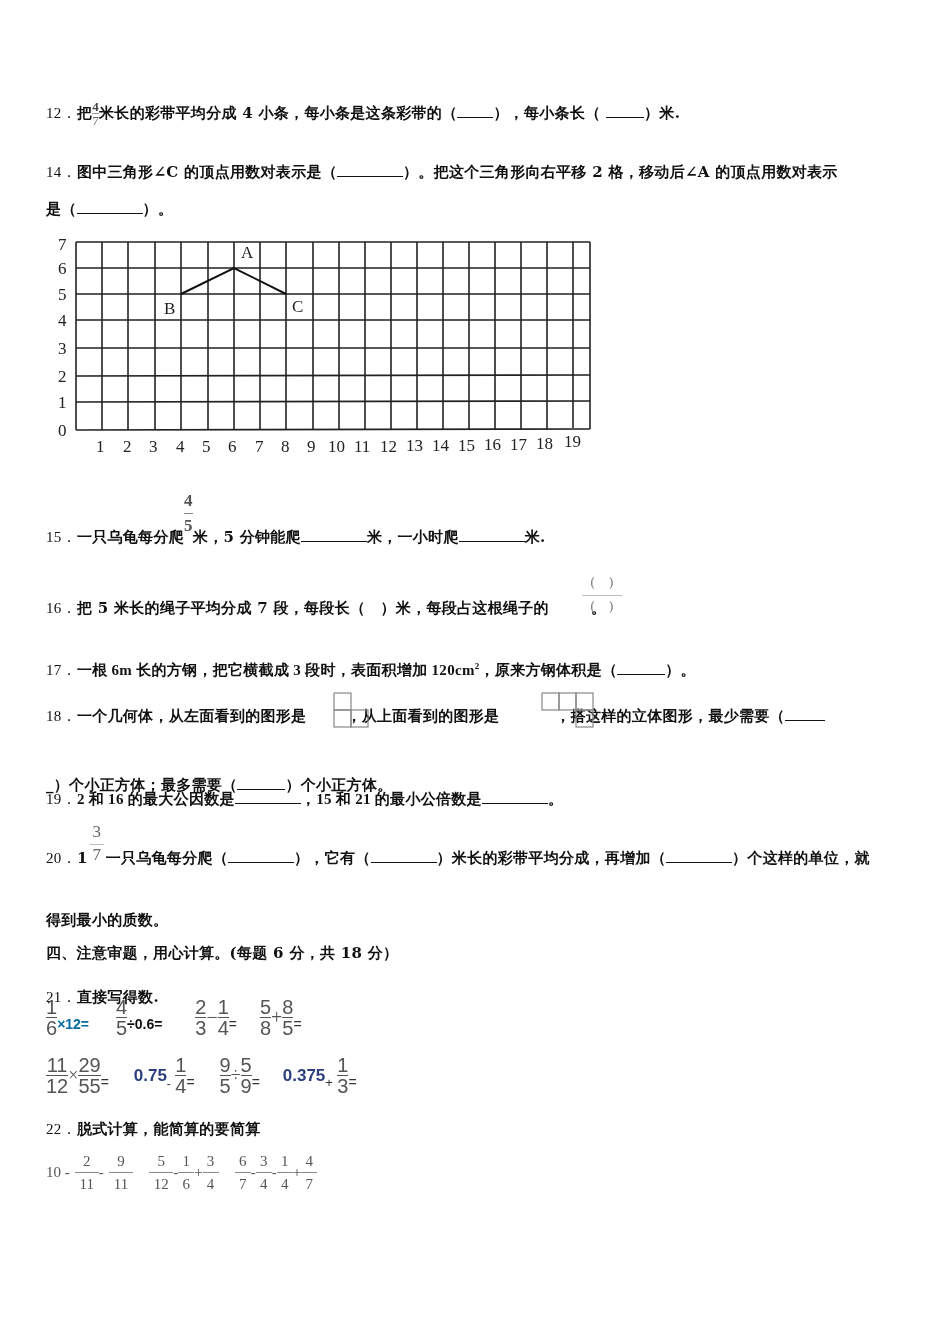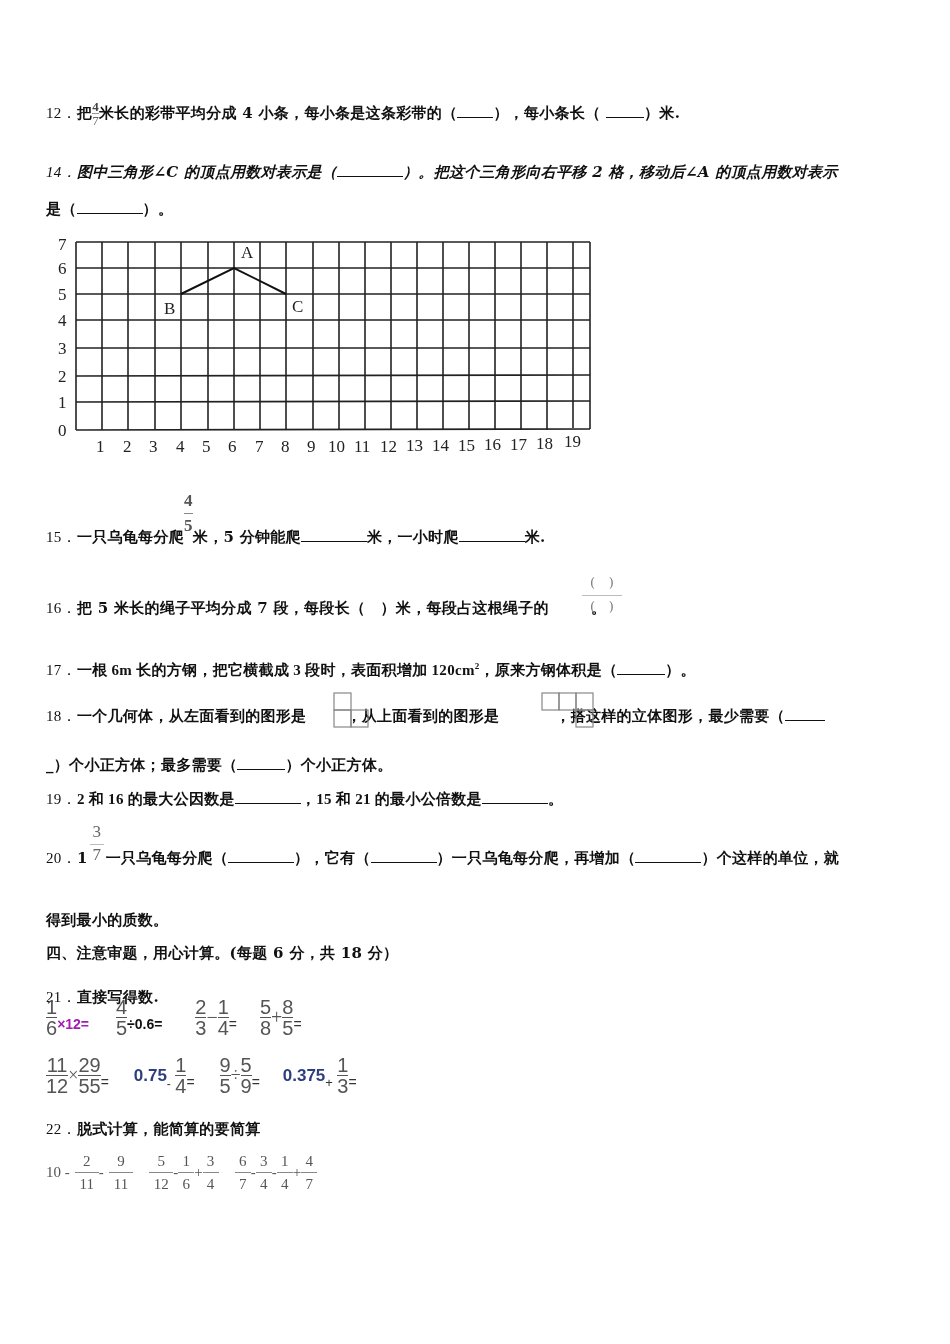--- a/index.html
+++ b/index.html
@@ -23,21 +23,21 @@
   .sf .n { display:block; padding-bottom:2px; }
   .op { color:#555; font-size:15px; font-family:"Liberation Serif",serif; }
 </style>
 </head>
 <body>
 
 <div class="abs q" style="left:46px; top:100px;">
   <span class="num">12．</span><span>把</span><span class="frac gray" style="font-size:13px;"><span class="n" style="font-weight:bold;color:#444;">4</span><span class="d">7</span></span><span>米长的彩带平均分成 4 小条，每小条是这条彩带的（</span><span class="blank" style="width:36px;"></span><span>），每小条长（ </span><span class="blank" style="width:38px;"></span><span>）米.</span>
 </div>
 
-<div class="abs q" style="left:46px; top:162px;font-style:italic;">
+<div class="abs q" style="left:46px; top:162px;">
   <span class="num">14．</span><span>图中三角形∠C 的顶点用数对表示是（</span><span class="blank" style="width:66px;"></span><span>）。把这个三角形向右平移 2 格，移动后∠A 的顶点用数对表示</span>
 </div>
 <div class="abs q" style="left:46px; top:199px;">
   <span>是（</span><span class="blank" style="width:66px;"></span><span>）。</span>
 </div>
 
 <svg class="abs" style="left:44px; top:234px;" width="560" height="225" viewBox="0 0 560 225">
   <g stroke="#222" stroke-width="1.6" fill="none">
 
     <line x1="32" y1="8" x2="546" y2="8"></line>
@@ -137,46 +137,46 @@
 </svg>
 
 <svg class="abs" style="left:540px; top:691px;" width="58" height="40">
   <g stroke="#888" stroke-width="1.2" fill="none">
     <rect x="2" y="2" width="17" height="17"></rect>
     <rect x="19" y="2" width="17" height="17"></rect>
     <rect x="36" y="2" width="17" height="17"></rect>
     <rect x="36" y="19" width="17" height="17"></rect>
   </g>
 </svg>
-<div class="abs q" style="left:46px; top:755px;">
+<div class="abs q" style="left:46px; top:775px;">
   <span>_）个小正方体；最多需要（</span><span class="blank" style="width:48px;"></span><span>）个小正方体。</span>
 </div>
 
 <div class="abs q" style="left:46px; top:789px; font-family:'Liberation Serif',serif;">
   <span class="num">19．</span><span>2 和 16 的最大公因数是</span><span class="blank" style="width:66px;"></span><span>，15 和 21 的最小公倍数是</span><span class="blank" style="width:66px;"></span><span>。</span>
 </div>
 
 <div class="abs q" style="left:46px; top:848px;">
   <span class="num">20．</span><span>1</span><span class="abs gray" style="left:44px; top:-26px; width:14px; text-align:center; font-size:17px; line-height:1.2;">
       <span style="display:block;">3</span>
       <span style="display:block; border-top:1.5px solid #bbb; margin-top:2px;">7</span>
-    </span><span style="display:inline-block; width:18px;"></span><span>一只乌龟每分爬（</span><span class="blank" style="width:66px;"></span><span>），它有（</span><span class="blank" style="width:66px;"></span><span>）一只乌龟每分爬，再增加（</span><span class="blank" style="width:66px;"></span><span>）个这样的单位，就</span>
+    </span><span style="display:inline-block; width:18px;"></span><span>一只乌龟每分爬（</span><span class="blank" style="width:66px;"></span><span>），它有（</span><span class="blank" style="width:66px;"></span><span>）米长的彩带平均分成，再增加（</span><span class="blank" style="width:66px;"></span><span>）个这样的单位，就</span>
 </div>
 <div class="abs q" style="left:46px; top:911px;">
   <span>得到最小的质数。</span>
 </div>
 
 <div class="abs q" style="left:46px; top:944px;">四、注意审题，用心计算。(每题 6 分，共 18 分）</div>
 
 <div class="abs q" style="left:46px; top:988px;">
   <span class="num">21．</span><span>直接写得数.</span>
 </div>
 
 <div class="abs calc" style="left:46px; top:997px;">
-  <span class="cf"><span class="n">1</span><span class="d">6</span></span><b style="font-size:14px; color:#a21caf; vertical-align:middle; position:relative; top:6px;">×12=</b>
+  <span class="cf"><span class="n">1</span><span class="d">6</span></span><b style="font-size:14px; color:#0369a1; vertical-align:middle; position:relative; top:6px;">×12=</b>
   <span style="display:inline-block; width:18px;"></span>
   <span class="cf"><span class="n">4</span><span class="d">5</span></span><b style="font-size:14px; color:#111; vertical-align:middle; position:relative; top:6px;">÷0.6=</b>
   <span style="display:inline-block; width:24px;"></span>
   <span class="cf"><span class="n">2</span><span class="d">3</span></span><span class="op" style="font-size:20px; vertical-align:middle;">−</span><span class="cf"><span class="n">1</span><span class="d">4</span></span><span style="font-size:14px; color:#333; vertical-align:middle; position:relative; top:6px;">=</span>
   <span style="display:inline-block; width:14px;"></span>
   <span class="cf"><span class="n">5</span><span class="d">8</span></span><span class="op" style="font-size:20px; vertical-align:middle;">+</span><span class="cf"><span class="n">8</span><span class="d">5</span></span><span style="font-size:14px; color:#333; vertical-align:middle; position:relative; top:6px;">=</span>
 </div>
 
 <div class="abs calc" style="left:46px; top:1055px;">
   <span class="cf"><span class="n">11</span><span class="d">12</span></span><span class="op" style="font-size:18px; vertical-align:middle;">×</span><span class="cf"><span class="n">29</span><span class="d">55</span></span><span style="font-size:14px; color:#333; vertical-align:middle; position:relative; top:6px;">=</span>

